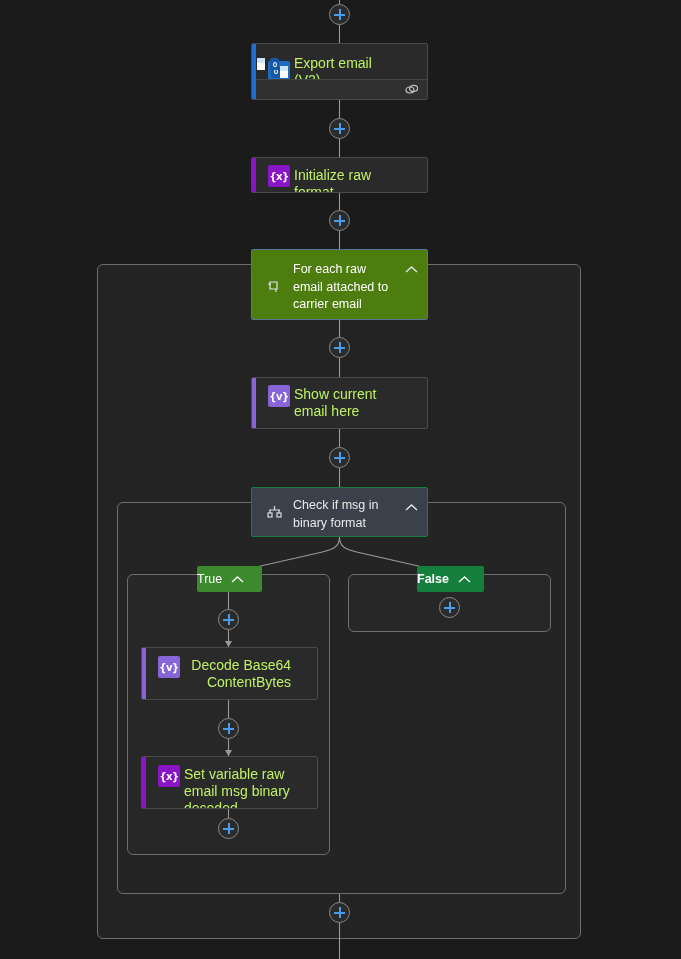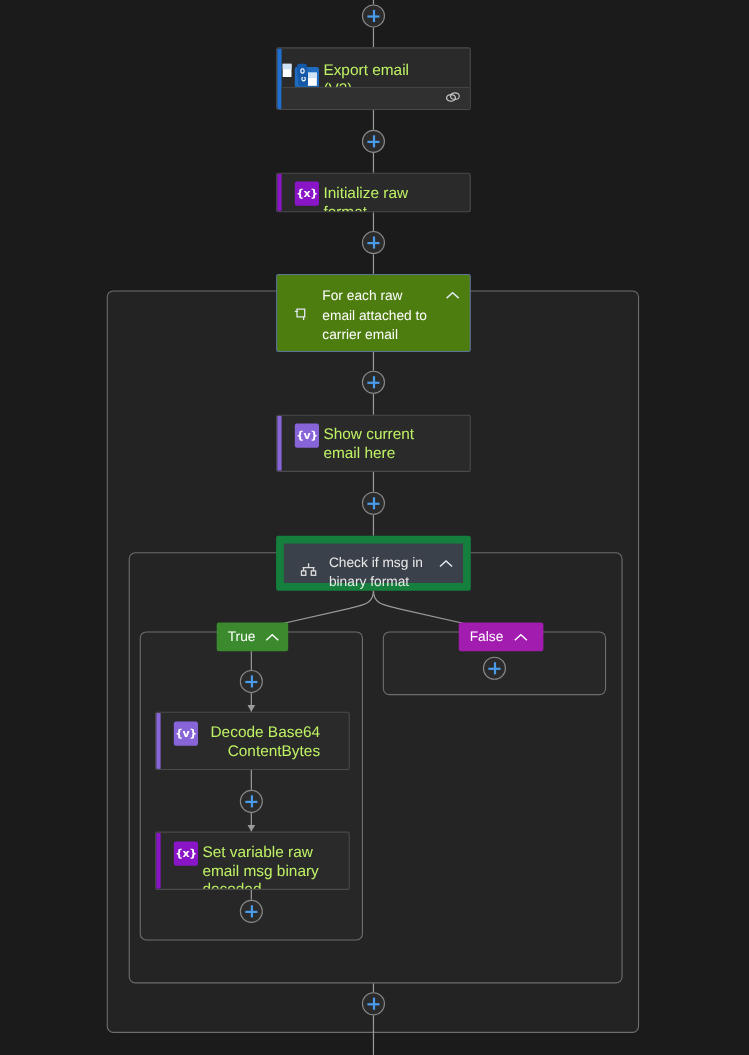--- a/index.html
+++ b/index.html
@@ -140,47 +140,46 @@
   }
   #card-foreach .ttl2{
     position:absolute;left:41px;right:30px;top:11px;
     color:#fff;font-size:12.5px;line-height:17.5px;
   }
   .loopicon{position:absolute;left:15px;top:29px;}
 
   
   #card-cond{
     position:absolute;left:251px;top:487px;width:177px;height:50px;
-    background:#3b414a;border:7px solid #15803d;border-radius:2px;
+    background:#3b414a;border:1px solid #15803d;border-radius:2px;
     box-sizing:border-box;cursor:pointer;
   }
   #card-cond .ttl2{
     position:absolute;left:41px;right:30px;top:9px;
     color:#e9e9e9;font-size:12.5px;line-height:17.5px;
   }
   .condicon{position:absolute;left:15px;top:17px;}
 
   
   .chev{position:absolute;right:9px;top:10px;}
 
   
   .branchlbl{
     position:absolute;
     height:26px;
     border-radius:2px;
     display:flex;align-items:center;
     color:#fff;font-size:12.5px;
-    padding-left:10px;
     box-sizing:border-box;
     cursor:pointer;
     text-align:center;
   }
   .branchlbl .bchev{margin-left:9px;margin-right:9px;display:flex;}
   #lbl-true{left:197px;top:566px;width:65px;background:#3c8a2e;}
-  #lbl-false{left:417px;top:566px;width:77px;background:#a21caf;}
+  #lbl-false{left:417px;top:566px;width:67px;background:#15803d;font-weight:bold;}
 </style>
 </head>
 <body>
 
 <div id="canvas">
 
   <div class="scope" id="scope-foreach" style="left:97px;top:264px;width:484px;height:675px;"></div>
 
   <div class="scope inner" id="scope-condition" style="left:117px;top:502px;width:449px;height:392px;"></div>
 

